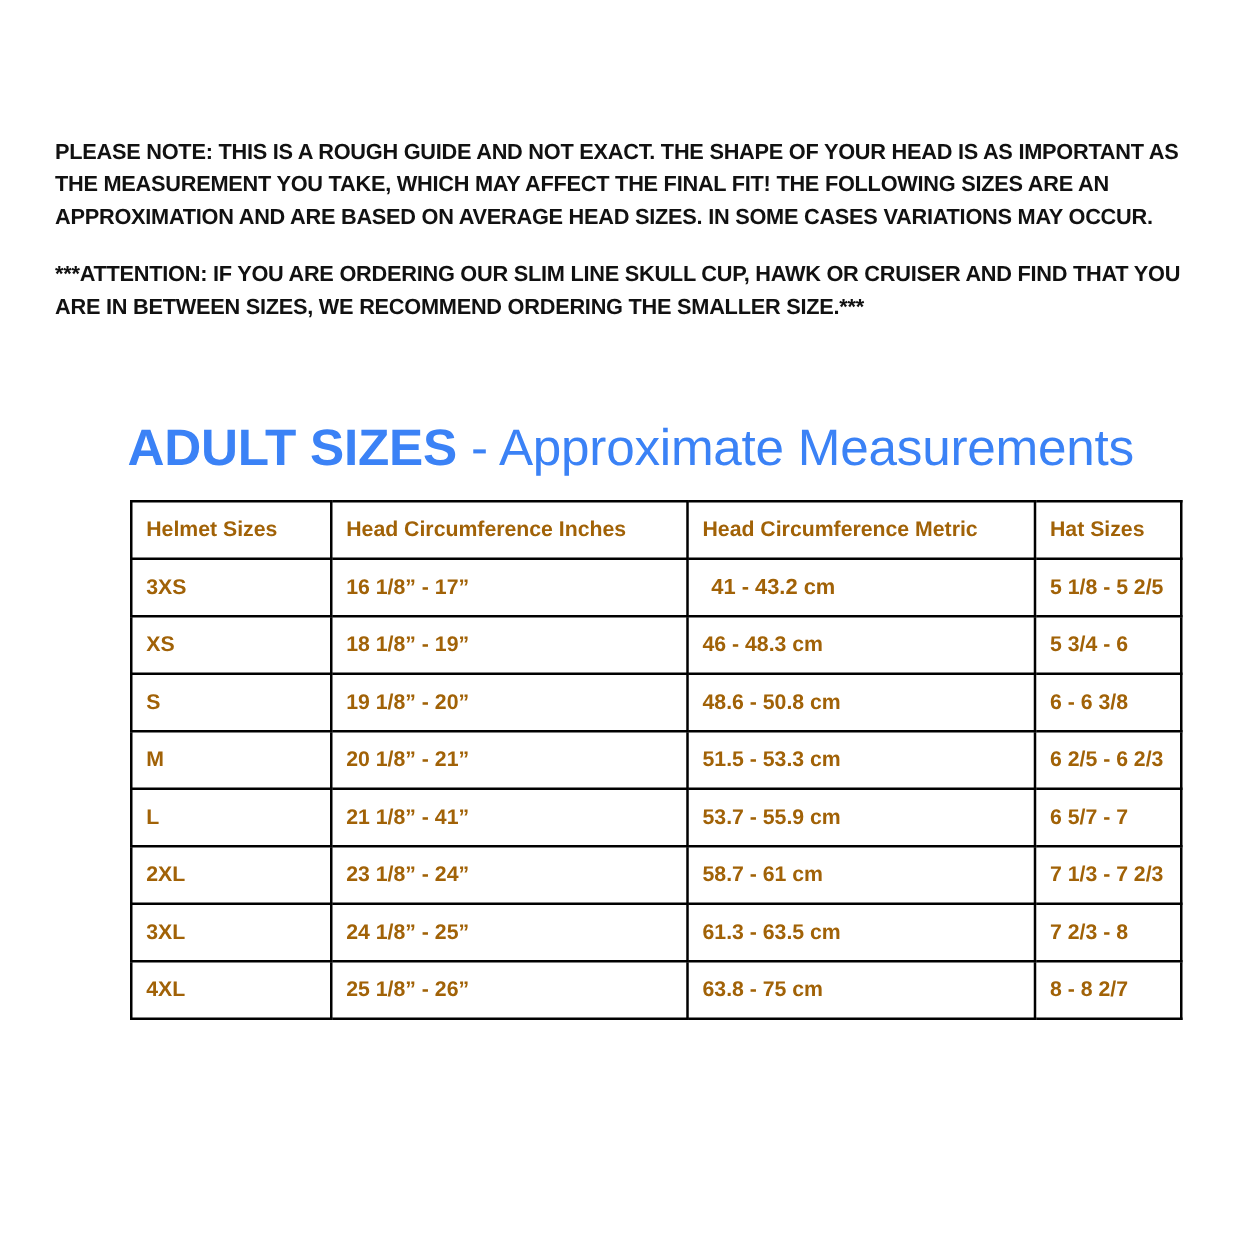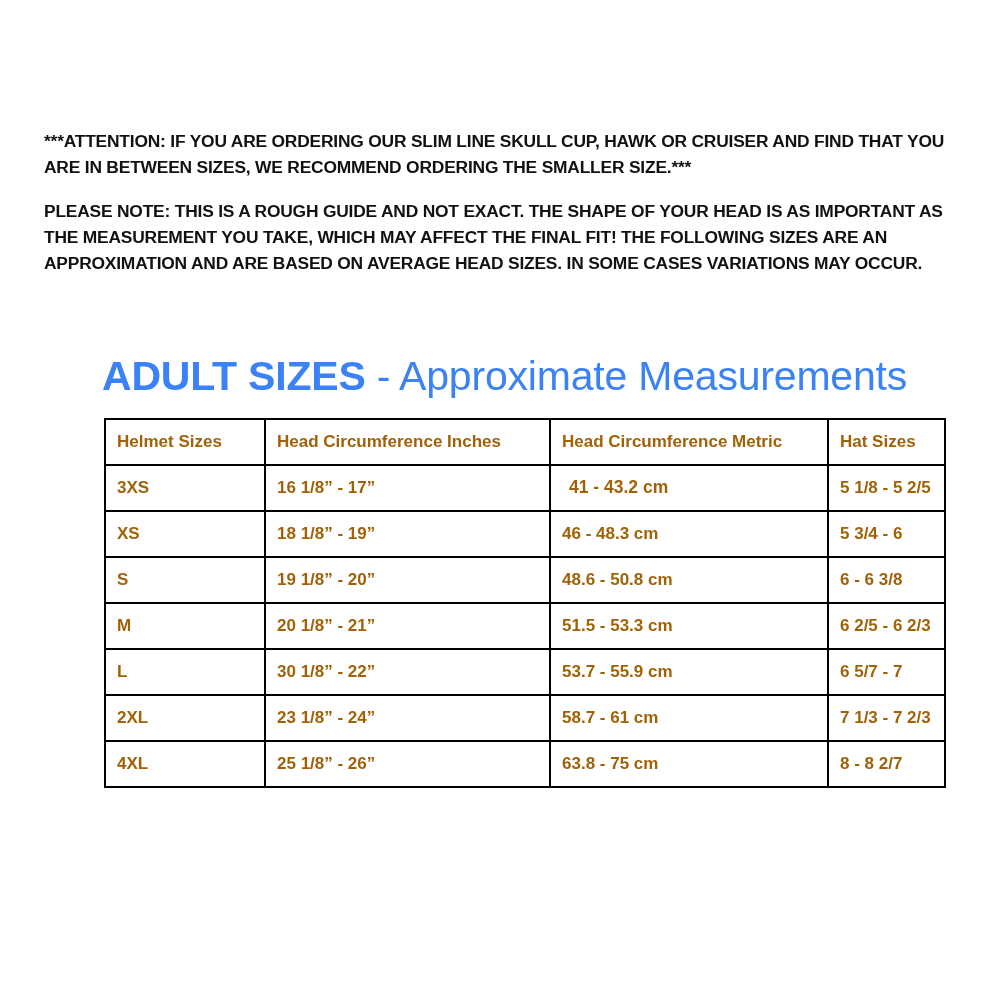--- a/index.html
+++ b/index.html
@@ -75,22 +75,22 @@
     font-weight: 700;
     font-size: 17.5px;
     padding-left: 18px;
   }
 </style>
 </head>
 <body>
 
 <div class="page">
 
+  <p class="notice first">PLEASE NOTE: THIS IS A ROUGH GUIDE AND NOT EXACT. THE SHAPE OF YOUR HEAD IS AS IMPORTANT AS THE MEASUREMENT YOU TAKE, WHICH MAY AFFECT THE FINAL FIT! THE FOLLOWING SIZES ARE AN APPROXIMATION AND ARE BASED ON AVERAGE HEAD SIZES. IN SOME CASES VARIATIONS MAY OCCUR.</p>
   <p class="notice second">***ATTENTION: IF YOU ARE ORDERING OUR SLIM LINE SKULL CUP, HAWK OR CRUISER AND FIND THAT YOU ARE IN BETWEEN SIZES, WE RECOMMEND ORDERING THE SMALLER SIZE.***</p>
-  <p class="notice first">PLEASE NOTE: THIS IS A ROUGH GUIDE AND NOT EXACT. THE SHAPE OF YOUR HEAD IS AS IMPORTANT AS THE MEASUREMENT YOU TAKE, WHICH MAY AFFECT THE FINAL FIT! THE FOLLOWING SIZES ARE AN APPROXIMATION AND ARE BASED ON AVERAGE HEAD SIZES. IN SOME CASES VARIATIONS MAY OCCUR.</p>
 
   <h1 class="title">
     <span class="title-strong">ADULT SIZES</span><span class="title-rest"> - Approximate Measurements</span>
   </h1>
 
   <table class="size-table">
     <colgroup>
       <col class="c0">
       <col class="c1">
       <col class="c2">
@@ -124,29 +124,35 @@
         <td>6 - 6 3/8</td>
       </tr>
       <tr>
         <td>M</td>
         <td>20 1/8” - 21”</td>
         <td>51.5 - 53.3 cm</td>
         <td>6 2/5 - 6 2/3</td>
       </tr>
       <tr>
         <td>L</td>
-        <td>30 1/8” - 22”</td>
+        <td>21 1/8” - 41”</td>
         <td>53.7 - 55.9 cm</td>
         <td>6 5/7 - 7</td>
       </tr>
       <tr>
         <td>2XL</td>
         <td>23 1/8” - 24”</td>
         <td>58.7 - 61 cm</td>
         <td>7 1/3 - 7 2/3</td>
+      </tr>
+      <tr>
+        <td>3XL</td>
+        <td>24 1/8” - 25”</td>
+        <td>61.3 - 63.5 cm</td>
+        <td>7 2/3 - 8</td>
       </tr>
       <tr>
         <td>4XL</td>
         <td>25 1/8” - 26”</td>
         <td>63.8 - 75 cm</td>
         <td>8 - 8 2/7</td>
       </tr>
     </tbody>
   </table>
 

